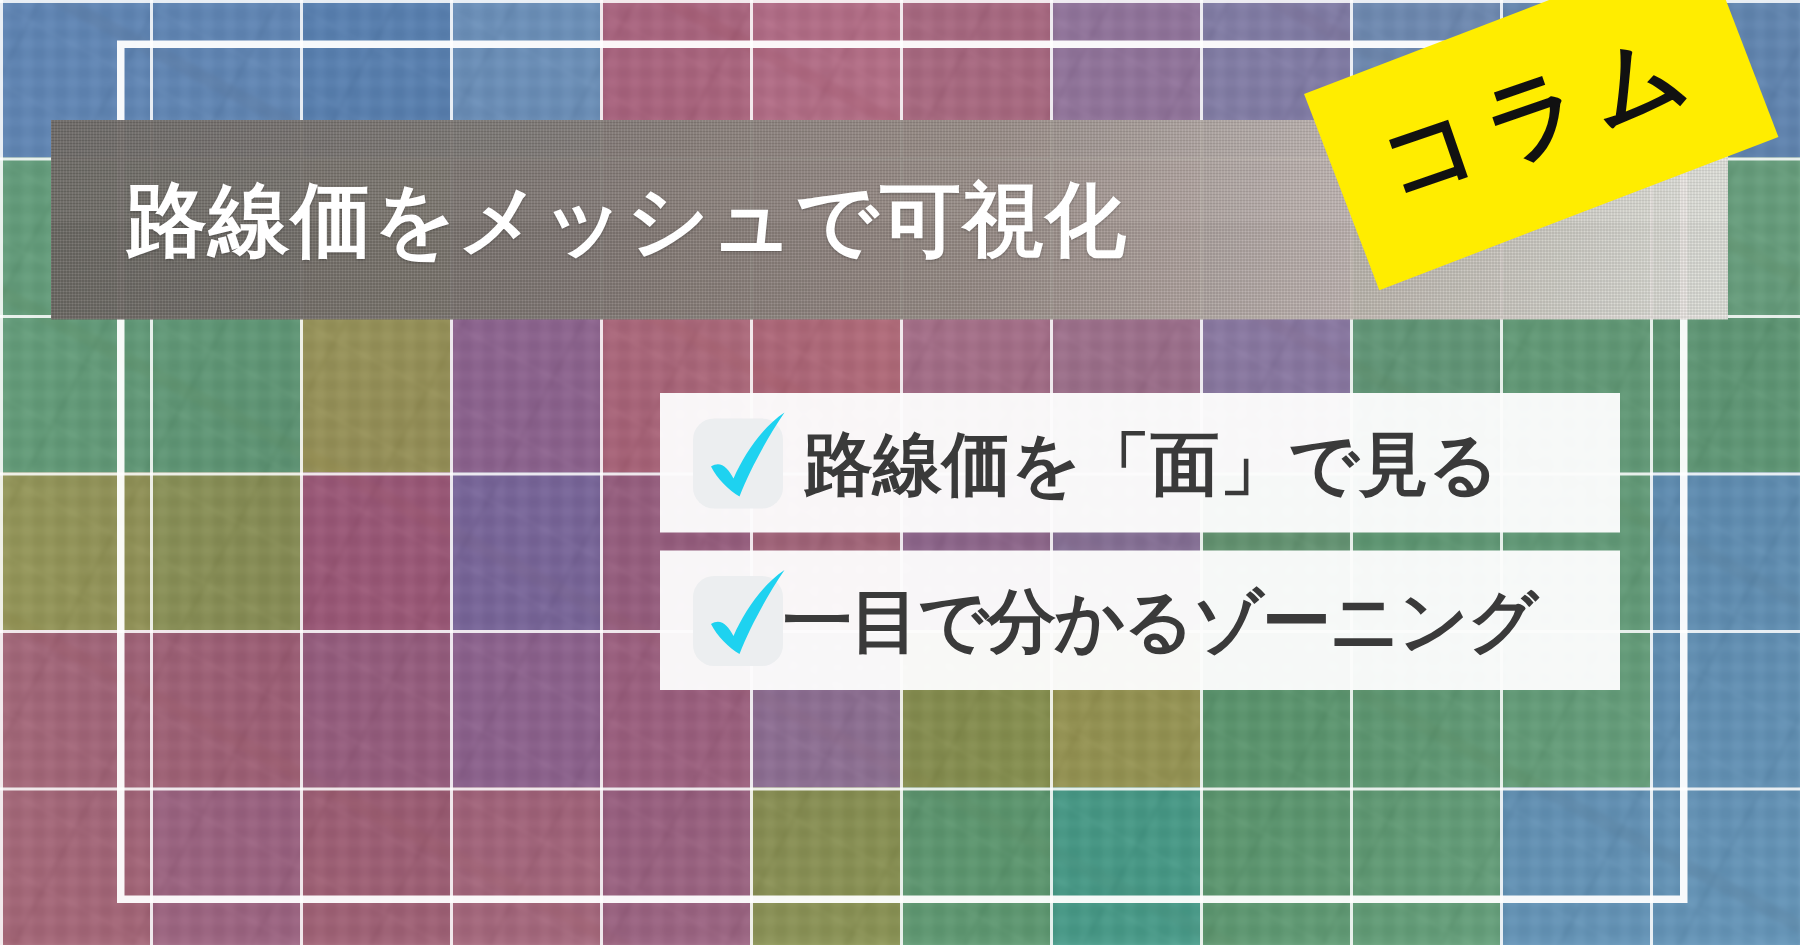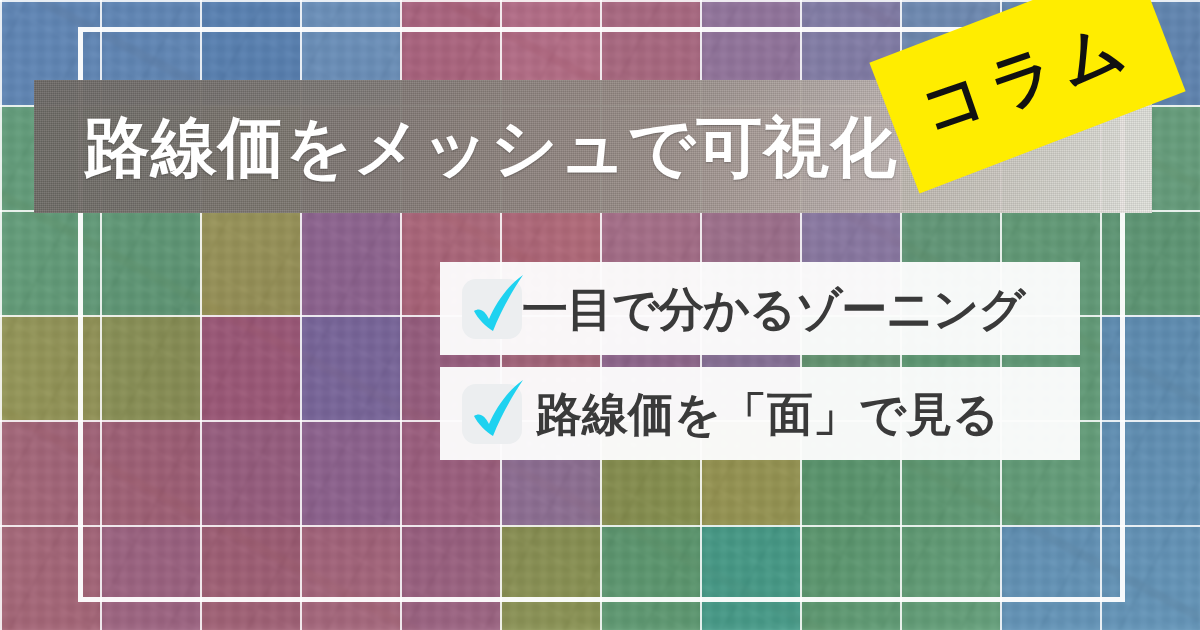--- a/index.html
+++ b/index.html
@@ -68,21 +68,21 @@
     content:"";position:absolute;inset:0;pointer-events:none;
     background-image:
       repeating-linear-gradient(0deg, rgba(255,255,255,.07) 0 1px, rgba(0,0,0,.06) 1px 2px),
       repeating-linear-gradient(90deg, rgba(255,255,255,.06) 0 1px, rgba(0,0,0,.05) 1px 2px);
     opacity:.9;
   }
   .title-text{
     position:relative;z-index:2;
     margin-left:50px;
     color:#ffffff;
-    font-size:66px;
+    font-size:54px;
     font-weight:700;
     letter-spacing:1px;
     line-height:1;
     white-space:nowrap;
     text-shadow:0 1px 2px rgba(0,0,0,.28);
   }
 
   
   .badge{
     position:absolute;left:885px;top:7px;width:285px;height:140px;
@@ -220,31 +220,31 @@
 
   <div class="title-band">
     <div class="title-text">路線価をメッシュで可視化</div>
   </div>
 
   <div class="badge">
     <span class="badge-text">コラム</span>
   </div>
 
   <div class="checklist" id="checklist">
+      <div class="check-item item-2">
+        <div class="check-box">
+          <svg viewBox="0 0 78 78" xmlns="http://www.w3.org/2000/svg">
+            <path d="M14 44 C20 40, 25 44, 29 52 C36 36, 48 18, 63 8 C52 24, 40 46, 33 64 C26 60, 18 52, 14 44 Z" fill="#1ed2f0"></path>
+          </svg>
+        </div>
+        <div class="check-label">路線価を「面」で見る</div>
+      </div>
       <div class="check-item item-1">
         <div class="check-box">
           <svg viewBox="0 0 78 78" xmlns="http://www.w3.org/2000/svg">
             <path d="M14 44 C20 40, 25 44, 29 52 C36 36, 48 18, 63 8 C52 24, 40 46, 33 64 C26 60, 18 52, 14 44 Z" fill="#1ed2f0"></path>
           </svg>
         </div>
         <div class="check-label">一目で分かるゾーニング</div>
       </div>
-      <div class="check-item item-2">
-        <div class="check-box">
-          <svg viewBox="0 0 78 78" xmlns="http://www.w3.org/2000/svg">
-            <path d="M14 44 C20 40, 25 44, 29 52 C36 36, 48 18, 63 8 C52 24, 40 46, 33 64 C26 60, 18 52, 14 44 Z" fill="#1ed2f0"></path>
-          </svg>
-        </div>
-        <div class="check-label">路線価を「面」で見る</div>
-      </div>
     </div>
 
 </div>
 
 </body></html>

